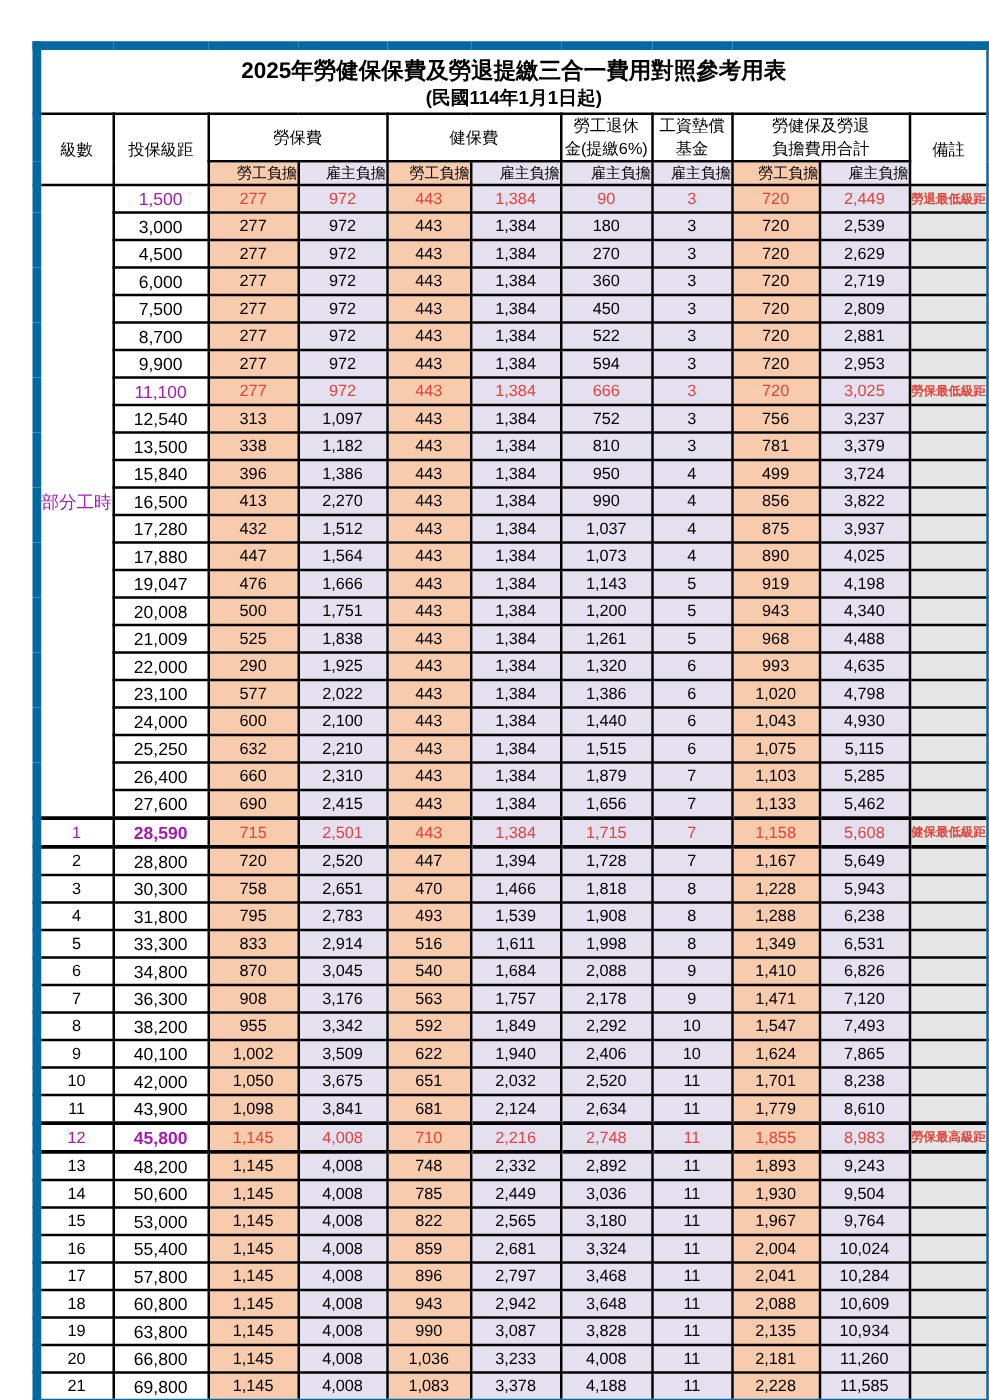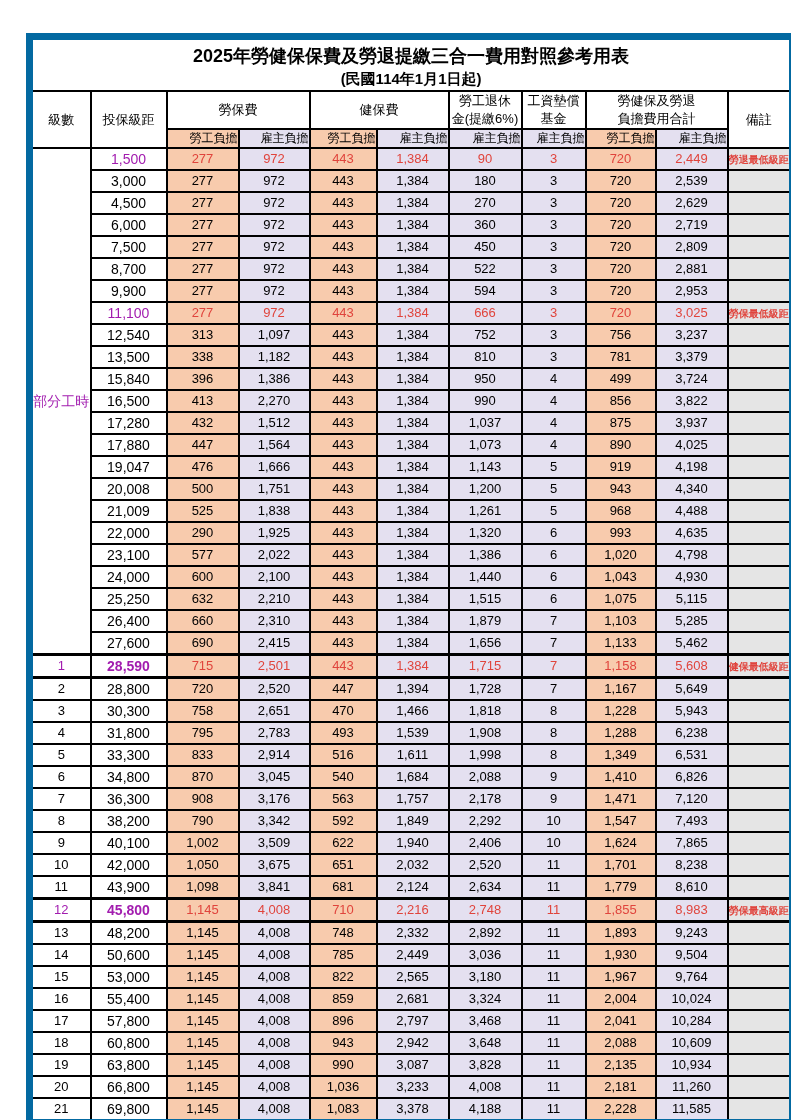--- a/index.html
+++ b/index.html
@@ -464,21 +464,21 @@
     <td class="er">1,757</td>
     <td class="er">2,178</td>
     <td class="er">9</td>
     <td class="emp">1,471</td>
     <td class="er">7,120</td>
     <td class="c-note"></td>
   </tr>
         <tr>
     <td class="c-level">8</td>
     <td class="c-bracket">38,200</td>
-    <td class="emp">790</td>
+    <td class="emp">955</td>
     <td class="er">3,342</td>
     <td class="emp">592</td>
     <td class="er">1,849</td>
     <td class="er">2,292</td>
     <td class="er">10</td>
     <td class="emp">1,547</td>
     <td class="er">7,493</td>
     <td class="c-note"></td>
   </tr>
         <tr>

